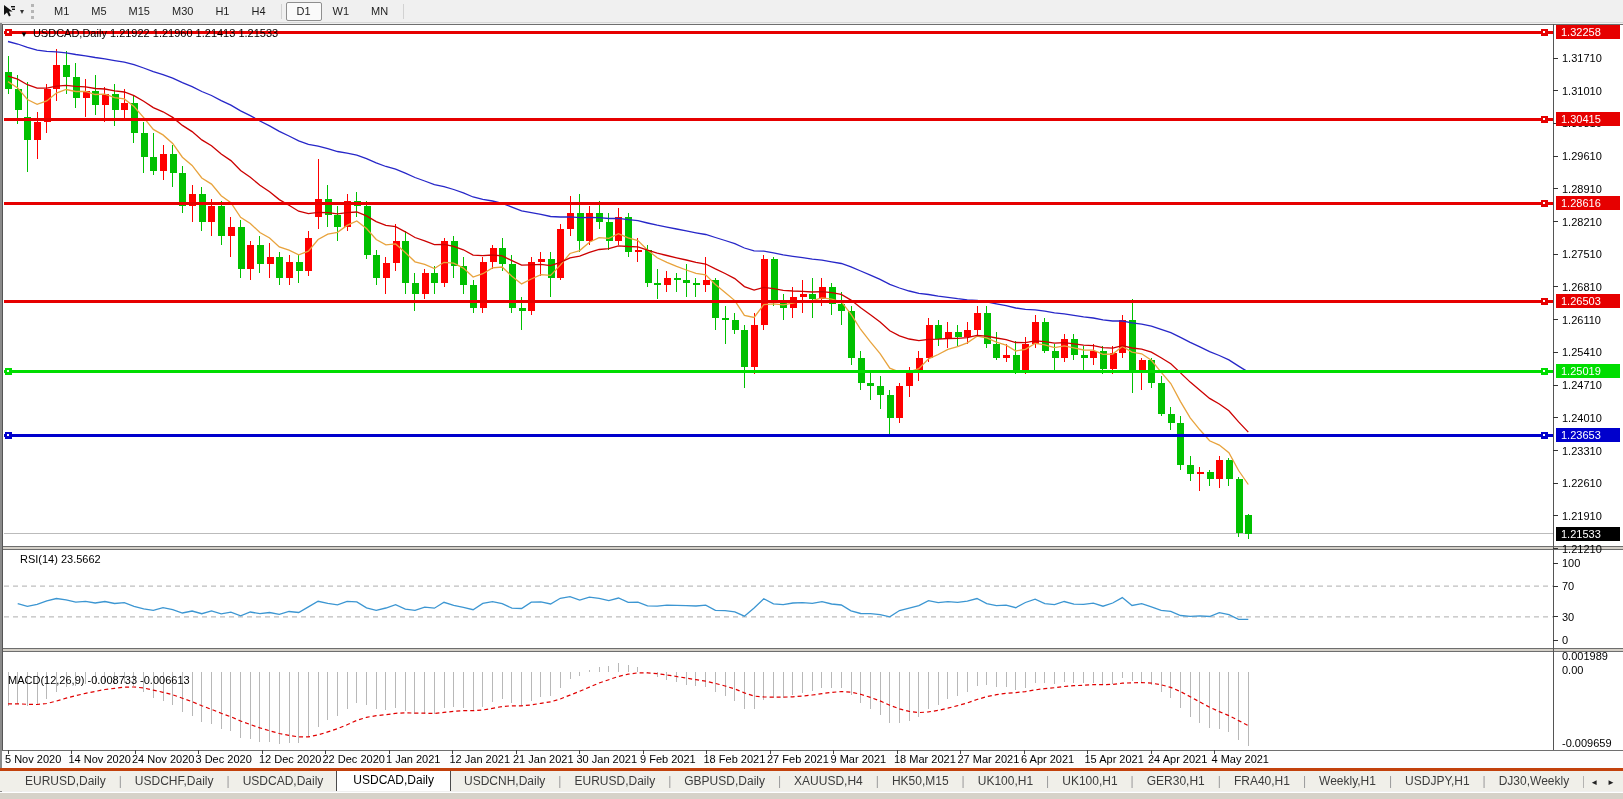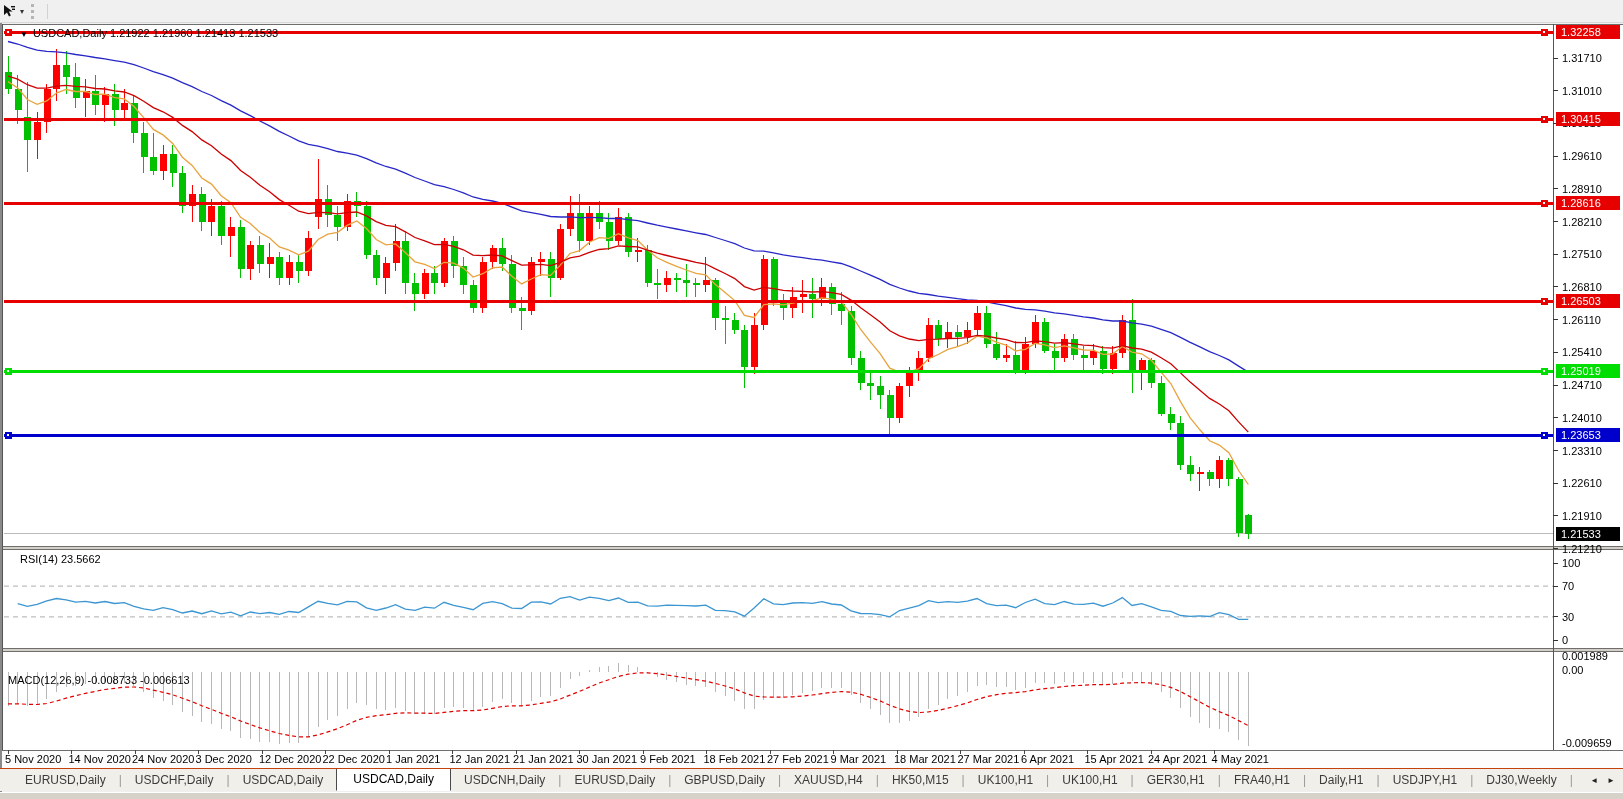--- a/index.html
+++ b/index.html
@@ -9,21 +9,21 @@
   .toolicon{display:flex;align-items:center;padding:1px 2px}
   .dd{font-size:8px;color:#333;padding:0 4px 0 2px}
   .tbsep{width:1px;height:15px;background:#d2d2d2;margin:0 4px}
   .tf{padding:3px 10px;color:#1f1f1f;border:1px solid transparent;border-radius:2px;line-height:11px}
   .tf.active{background:#fafafa;border-color:#8f8f8f}
   #chart-title{position:absolute;left:20px;top:27px;z-index:6;white-space:nowrap}
   #chart-title .tri{font-size:8px;margin-right:5px;color:#000}
   #rsi-label{position:absolute;left:20px;top:553px;z-index:6}
   #macd-label{position:absolute;left:8px;top:674px;z-index:6}
   svg#chart{position:absolute;left:0;top:0;z-index:1}
-  .tabbar{position:absolute;left:0;top:768px;width:1623px;height:23px;background:#f0efe9;border-top:1px solid #c2410c;display:flex;align-items:center;box-sizing:border-box;padding-left:12px;font-size:12px;z-index:10;overflow:hidden}
+  .tabbar{position:absolute;left:0;top:768px;width:1623px;height:23px;background:#f0efe9;border-top:3px solid #c2410c;display:flex;align-items:center;box-sizing:border-box;padding-left:12px;font-size:12px;z-index:10;overflow:hidden}
   .tab{padding:3px 13px;color:#3c3c3c;white-space:nowrap}
   .tab.active{background:#ffffff;border:1px solid #4a4a4a;border-bottom:1px solid #fff;color:#000;padding:4px 16px;position:relative;top:-1px}
   .tsep{color:#999;padding:0}
   .tabscroll{position:absolute;right:0;top:1px;height:21px;display:flex;align-items:center;gap:9px;background:#f0efe9;padding:0 8px 0 6px;font-size:8px;color:#222;z-index:11}
   .statusbar{position:absolute;left:0;top:792px;width:1623px;height:7px;background:#d6d2c9;border-top:1px solid #ffffff;z-index:10}
   .leftedge{position:absolute;left:0;top:0;width:2px;height:799px;background:#8a8a8a;z-index:9}
 </style>
 </head>
 <body>
 
@@ -32,20 +32,32 @@
 <div class="toolbar">
   <span class="toolicon">
     <svg width="14" height="14" viewBox="0 0 14 14">
       <path d="M2,1 L2,11 L5,8.4 L7,12.4 L8.8,11.5 L6.9,7.6 L10.6,7.4 Z" fill="#111"></path>
       <rect x="9" y="2" width="4" height="1.4" fill="#111"></rect>
       <rect x="10" y="4.6" width="3" height="1.4" fill="#111"></rect>
     </svg>
   </span>
   <span class="dd">▾</span>
   <span class="grip"></span>
+  <span id="tf-container" style="display:flex;align-items:center">
+      <span class="tf">M1</span>
+      <span class="tf">M5</span>
+      <span class="tf">M15</span>
+      <span class="tf">M30</span>
+      <span class="tf">H1</span>
+      <span class="tf">H4</span>
+      <span class="tbsep"></span>
+      <span class="tf active">D1</span>
+      <span class="tf">W1</span>
+      <span class="tf">MN</span>
+    </span>
   <span class="tbsep"></span>
 </div>
 
 <div id="chart-title">
   <span class="tri">▼</span><span>USDCAD,Daily</span>
   <span>1.21922 1.21960 1.21413 1.21533</span>
 </div>
 <div id="rsi-label">RSI(14) 23.5662</div>
 <div id="macd-label">MACD(12,26,9) -0.008733 -0.006613</div>
 
@@ -643,21 +655,21 @@
       <span class="tab">HK50,M15</span>
       <span class="tsep">|</span>
       <span class="tab">UK100,H1</span>
       <span class="tsep">|</span>
       <span class="tab">UK100,H1</span>
       <span class="tsep">|</span>
       <span class="tab">GER30,H1</span>
       <span class="tsep">|</span>
       <span class="tab">FRA40,H1</span>
       <span class="tsep">|</span>
-      <span class="tab">Daily,H1</span>
+      <span class="tab">Weekly,H1</span>
       <span class="tsep">|</span>
       <span class="tab">USDJPY,H1</span>
       <span class="tsep">|</span>
       <span class="tab">DJ30,Weekly</span>
       <span class="tsep">|</span>
       <span class="tab">CHINA300,H1</span>
     </span>
   <span class="tabscroll">
     <span>◄</span>
     <span>►</span>

